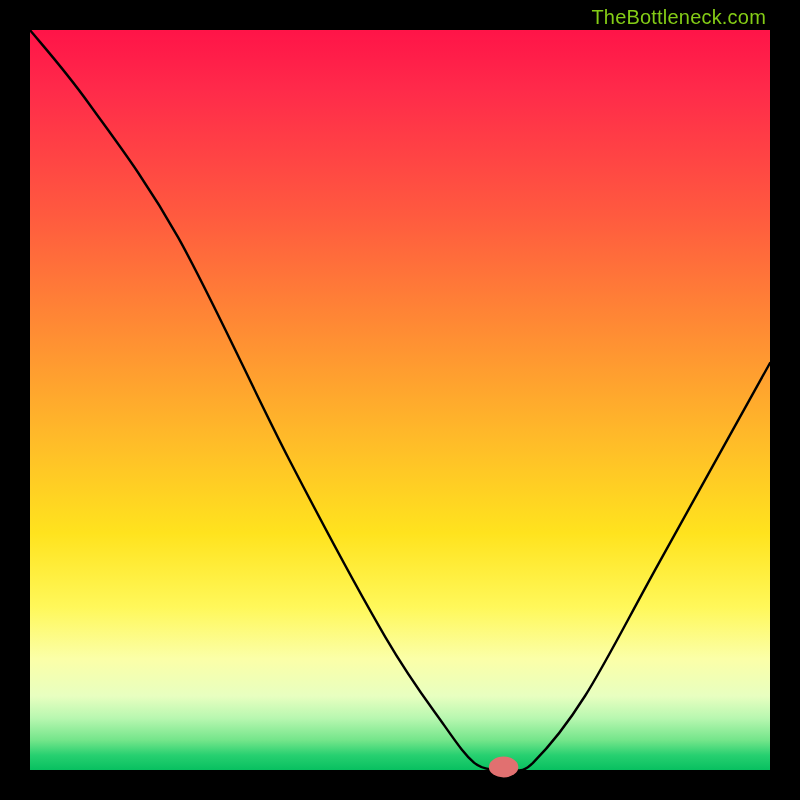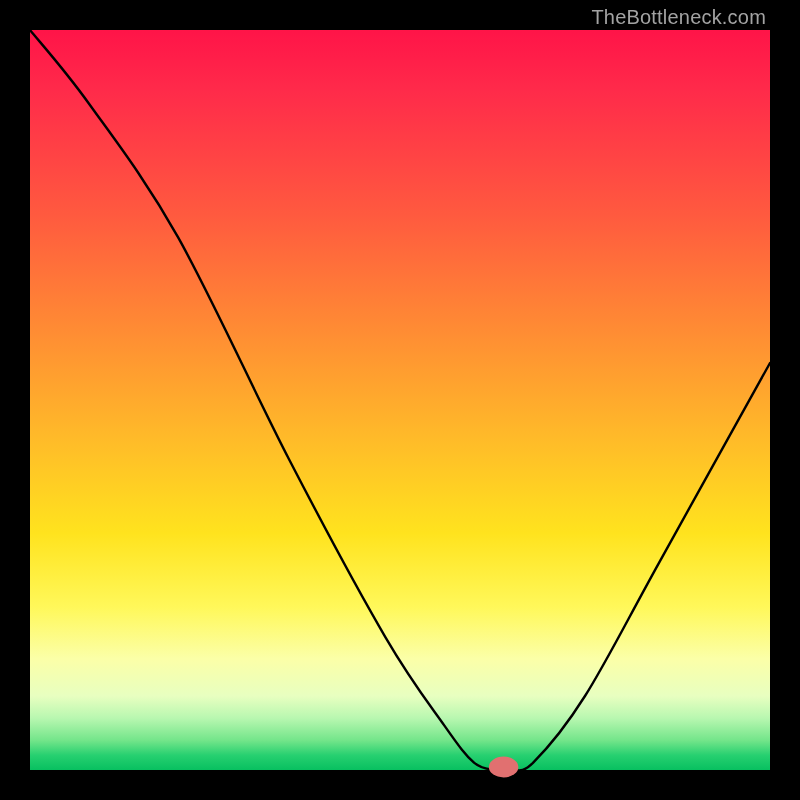--- a/index.html
+++ b/index.html
@@ -41,21 +41,21 @@
       #27d070 98%,
       #08c060 100%
     );
   }
   .watermark {
     position: absolute;
     top: 6px;
     right: 34px;
     font-family: Arial, Helvetica, sans-serif;
     font-size: 20px;
-    color: #a3a3a3;
+    color: #84cc16;
     letter-spacing: 0.2px;
     user-select: none;
   }
   svg.curve {
     position: absolute;
     left: 30px;
     top: 30px;
     width: 740px;
     height: 740px;
     overflow: visible;

